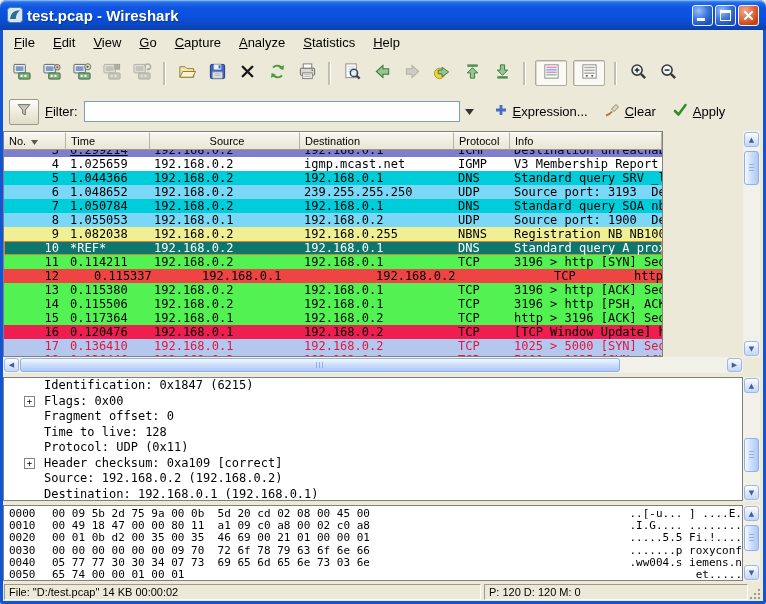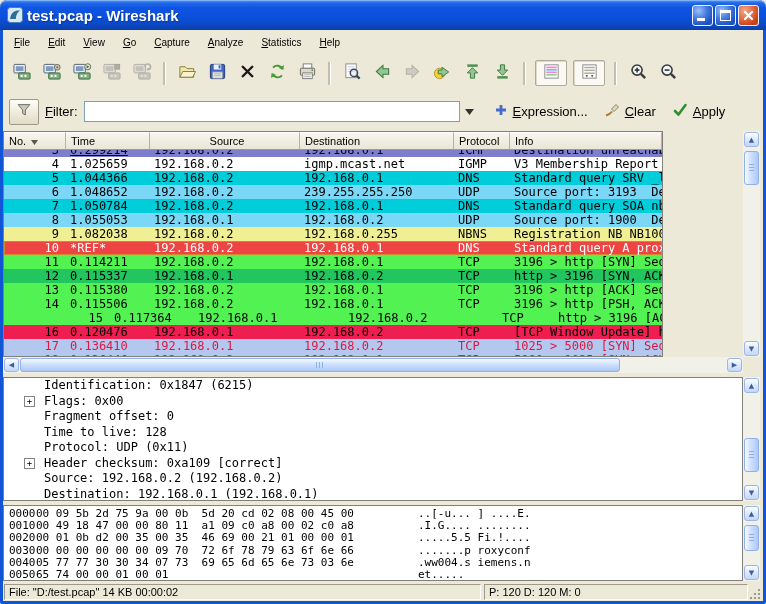--- a/index.html
+++ b/index.html
@@ -19,21 +19,21 @@
   .bmin,.bmax{background:radial-gradient(circle at 30% 25%,#9cc0f8,#3f77dd 45%,#1a4fc0 80%,#2f63d4);}
   .bclose{background:radial-gradient(circle at 30% 25%,#f2a88c,#e06b43 45%,#c83c10 80%,#d4541e);}
   .gmin{position:absolute;left:4px;bottom:4px;width:8px;height:3px;background:#fff;}
   .gmax{position:absolute;left:4px;top:4px;width:11px;height:11px;box-sizing:border-box;
         border:1px solid #fff;border-top-width:3px;}
 
   
   .client{position:absolute;left:3px;top:30px;width:760px;height:571px;background:#ece9d8;overflow:hidden;}
 
   .menubar{position:absolute;left:0;top:0;width:100%;height:24px;display:flex;align-items:center;padding-left:2px;box-sizing:border-box;}
-  .menu-item{padding:3px 9px;font-size:10px;color:#000;}
+  .menu-item{padding:3px 9px;font-size:13px;color:#000;}
 
   .toolbar{position:absolute;left:0;top:24px;width:100%;height:38px;display:flex;align-items:center;gap:6px;padding-left:7px;box-sizing:border-box;}
   .tb-btn{width:24px;height:26px;display:flex;align-items:center;justify-content:center;border:1px solid transparent;border-radius:2px;box-sizing:border-box;}
   .tb-btn svg{width:19px;height:19px;}
   .tb-btn.disabled svg{filter:grayscale(1) opacity(.45) contrast(.7);}
   .tb-btn.pressed{width:32px;background:#faf9f4;border:1px solid #aeab9a;box-shadow:inset 1px 1px 0 #dcd9ca;}
   .tb-sep{width:2px;height:23px;background:#c3bfae;border-right:1px solid #fff;margin:0 3px;}
 
   .filterbar{position:absolute;left:0;top:62px;width:100%;height:39px;display:flex;align-items:center;box-sizing:border-box;padding-left:6px;}
   .funnelbtn{width:30px;height:26px;background:linear-gradient(180deg,#fefefb,#ece9d8 60%,#e0dcc8);
@@ -87,23 +87,23 @@
     border:1px solid #82807a;box-sizing:border-box;overflow:hidden;}
   .dline{position:relative;height:15.5px;line-height:15.5px;font:12px "DejaVu Sans Mono",monospace;
     padding-left:40px;white-space:pre;color:#000;}
   .expander{position:absolute;left:20px;top:2px;width:11px;height:11px;border:1px solid #848284;
     background:#fff;box-sizing:border-box;font:9px/8px "DejaVu Sans Mono",monospace;text-align:center;}
 
   
   .hexpane{position:absolute;left:0;top:475px;width:740px;height:76px;background:#fff;
     border:1px solid #82807a;box-sizing:border-box;overflow:hidden;padding-top:1px;}
   .hxline{display:flex;height:12.2px;line-height:12.2px;font:11px "DejaVu Sans Mono",monospace;white-space:pre;}
-  .hx-off{width:32px;padding-left:5px;box-sizing:border-box;flex:none;}
+  .hx-off{width:48px;padding-left:5px;box-sizing:border-box;flex:none;}
   .hx-bytes{width:382px;flex:none;}
-  .hx-ascii{flex:1;overflow:hidden;}
+  .hx-ascii{flex:1;overflow:hidden;text-align:right;}
 
   
   .statusbar{position:absolute;left:0;top:553px;width:100%;height:18px;}
   .spanel{position:absolute;top:1px;height:16px;box-sizing:border-box;border:1px solid;
     border-color:#9e9a87 #fff #fff #9e9a87;font-size:11px;line-height:14px;padding:0 4px;white-space:pre;overflow:hidden;}
   .sleft{left:1px;width:477px;}
   .sright{left:481px;width:264px;}
   .grip{position:absolute;right:3px;bottom:2px;width:13px;height:13px;}
   .grip::after{content:"";position:absolute;right:0;bottom:0;width:2px;height:2px;background:#9e9a8a;
     box-shadow:-4px 0 0 #9e9a8a,0 -4px 0 #9e9a8a,-8px 0 0 #9e9a8a,-4px -4px 0 #9e9a8a,0 -8px 0 #9e9a8a;}
@@ -412,37 +412,37 @@
             <div class="pc pc-info">Source port: 1900  Destination po</div>
           </div>
           <div class="prow" style="background: rgb(241, 239, 147); color: rgb(0, 0, 0);">
             <div class="pc pc-no" style="width: 62px;">9</div>
             <div class="pc pc-time" style="width: 84px;">1.082038</div>
             <div class="pc pc-source" style="width: 150px;">192.168.0.2</div>
             <div class="pc pc-destination" style="width: 154px;">192.168.0.255</div>
             <div class="pc pc-protocol" style="width: 56px;">NBNS</div>
             <div class="pc pc-info">Registration NB NB10061D&lt;00&gt;</div>
           </div>
-          <div class="prow" style="background: #ef4444; color: rgb(255, 255, 255); box-shadow: rgb(207, 138, 45) 0px 0px 0px 1px inset;">
+          <div class="prow" style="background: #0f766e; color: rgb(255, 255, 255); box-shadow: rgb(207, 138, 45) 0px 0px 0px 1px inset;">
             <div class="pc pc-no" style="width: 62px;">10</div>
             <div class="pc pc-time" style="width: 84px;">*REF*</div>
             <div class="pc pc-source" style="width: 150px;">192.168.0.2</div>
             <div class="pc pc-destination" style="width: 154px;">192.168.0.1</div>
             <div class="pc pc-protocol" style="width: 56px;">DNS</div>
             <div class="pc pc-info">Standard query A proxyconf.ww004.</div>
           </div>
           <div class="prow" style="background: rgb(81, 242, 81); color: rgb(0, 0, 0);">
             <div class="pc pc-no" style="width: 62px;">11</div>
             <div class="pc pc-time" style="width: 84px;">0.114211</div>
             <div class="pc pc-source" style="width: 150px;">192.168.0.2</div>
             <div class="pc pc-destination" style="width: 154px;">192.168.0.1</div>
             <div class="pc pc-protocol" style="width: 56px;">TCP</div>
             <div class="pc pc-info">3196 &gt; http [SYN] Seq=0 Len=0 MSS</div>
           </div>
-          <div class="prow" style="background: #22c55e; color: rgb(0, 0, 0);">
+          <div class="prow" style="background: #ef4444; color: rgb(0, 0, 0); gap: 24px;">
             <div class="pc pc-no" style="width: 62px;">12</div>
             <div class="pc pc-time" style="width: 84px;">0.115337</div>
             <div class="pc pc-source" style="width: 150px;">192.168.0.1</div>
             <div class="pc pc-destination" style="width: 154px;">192.168.0.2</div>
             <div class="pc pc-protocol" style="width: 56px;">TCP</div>
             <div class="pc pc-info">http &gt; 3196 [SYN, ACK] Seq=0 Ack=</div>
           </div>
           <div class="prow" style="background: rgb(81, 242, 81); color: rgb(0, 0, 0);">
             <div class="pc pc-no" style="width: 62px;">13</div>
             <div class="pc pc-time" style="width: 84px;">0.115380</div>
@@ -453,21 +453,21 @@
           </div>
           <div class="prow" style="background: rgb(81, 242, 81); color: rgb(0, 0, 0);">
             <div class="pc pc-no" style="width: 62px;">14</div>
             <div class="pc pc-time" style="width: 84px;">0.115506</div>
             <div class="pc pc-source" style="width: 150px;">192.168.0.2</div>
             <div class="pc pc-destination" style="width: 154px;">192.168.0.1</div>
             <div class="pc pc-protocol" style="width: 56px;">TCP</div>
             <div class="pc pc-info">3196 &gt; http [PSH, ACK] Seq=1 Ack=</div>
           </div>
           <div class="prow" style="background: rgb(81, 242, 81); color: rgb(0, 0, 0);">
-            <div class="pc pc-no" style="width: 62px; margin-left: 44px;">15</div>
+            <div class="pc pc-no" style="width: 62px;">15</div>
             <div class="pc pc-time" style="width: 84px;">0.117364</div>
             <div class="pc pc-source" style="width: 150px;">192.168.0.1</div>
             <div class="pc pc-destination" style="width: 154px;">192.168.0.2</div>
             <div class="pc pc-protocol" style="width: 56px;">TCP</div>
             <div class="pc pc-info">http &gt; 3196 [ACK] Seq=1 Ack=256 W</div>
           </div>
           <div class="prow" style="background: rgb(238, 30, 81); color: rgb(0, 0, 0);">
             <div class="pc pc-no" style="width: 62px;">16</div>
             <div class="pc pc-time" style="width: 84px;">0.120476</div>
             <div class="pc pc-source" style="width: 150px;">192.168.0.1</div>

